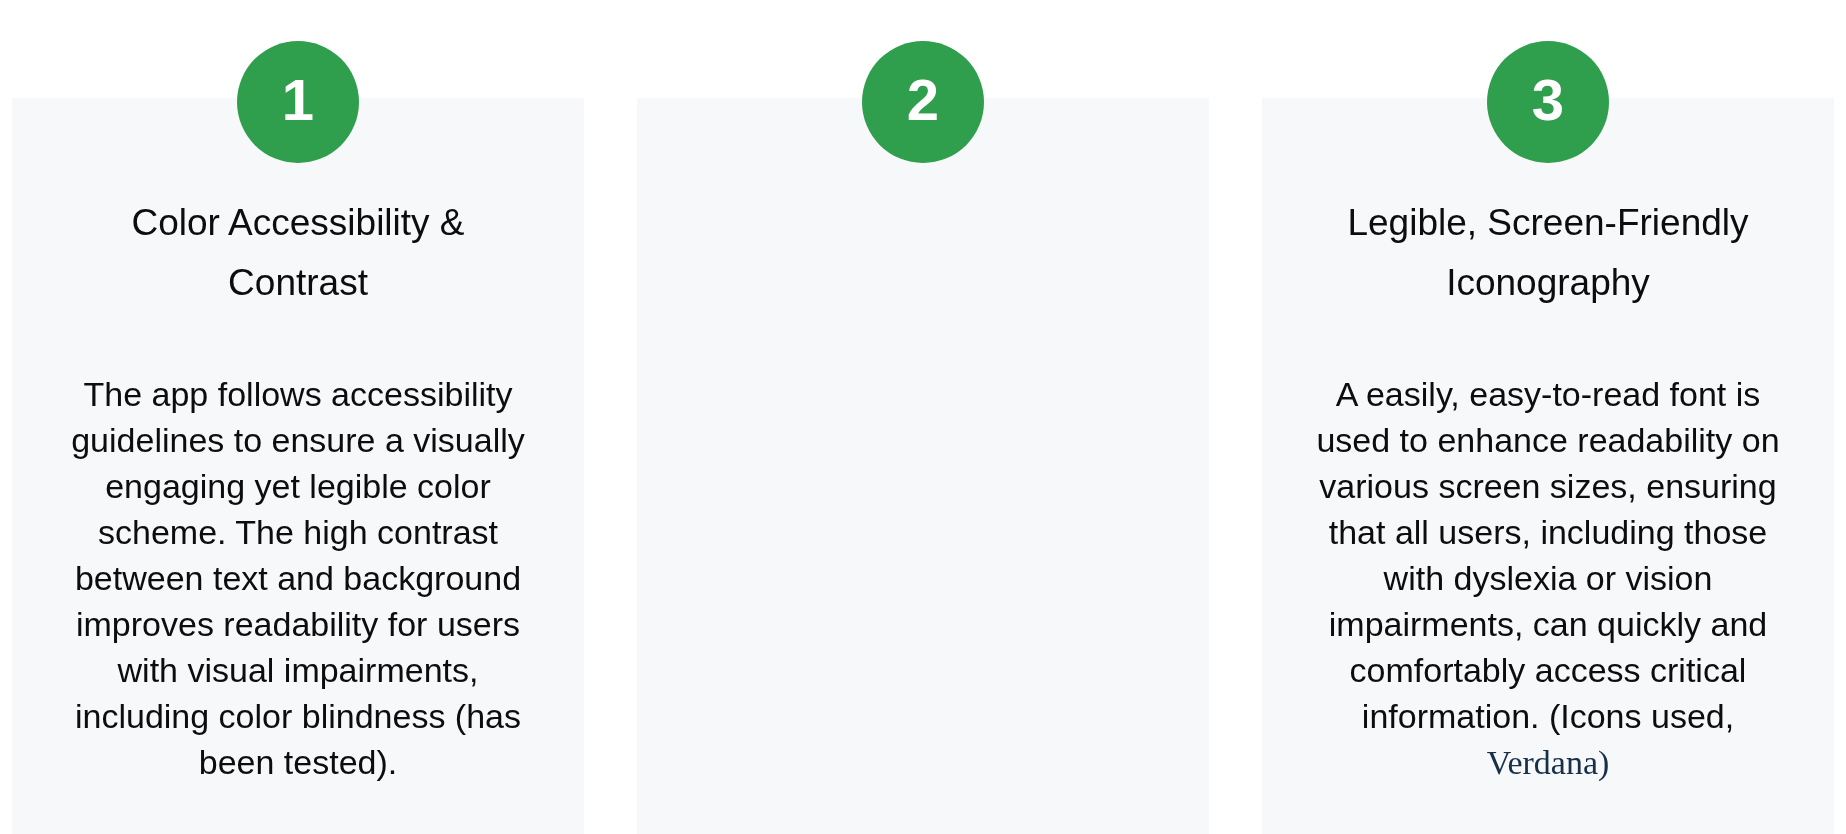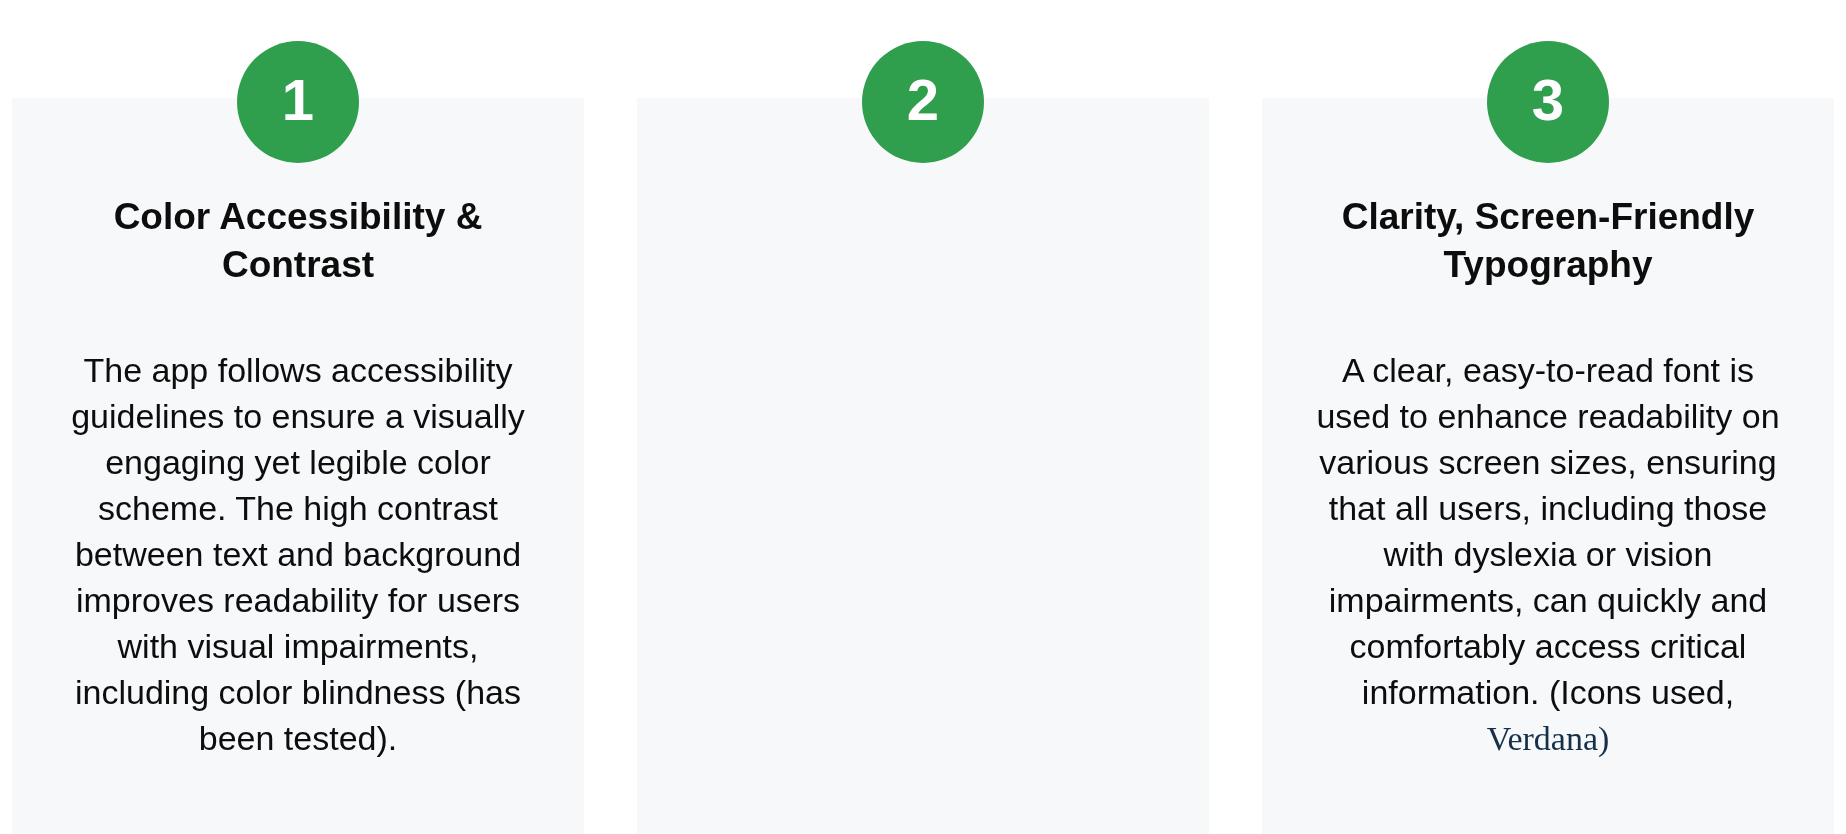--- a/index.html
+++ b/index.html
@@ -52,22 +52,22 @@
     color: var(--number-color);
     font-size: 58px;
     font-weight: 700;
     line-height: 1;
     padding-bottom: 4px;
   }
   .card-title {
     margin: 30px auto 0 auto;
     max-width: 462px;
     font-size: 37px;
-    line-height: 48px;
-    font-weight: 700;
+    line-height: 60px;
+    font-weight: 400;
     color: var(--text-color);
   }
   .card-body {
     margin: 58px auto 0 auto;
     max-width: 478px;
     font-size: 34px;
     line-height: 46px;
     font-weight: 400;
     color: var(--text-color);
   }
@@ -98,21 +98,21 @@
     <section class="card">
       <div class="step-circle">
         <span class="step-number">2</span>
       </div>
     </section>
 
     <section class="card">
       <div class="step-circle">
         <span class="step-number">3</span>
       </div>
-      <h2 class="card-title">Clarity, Screen-Friendly Typography</h2>
+      <h2 class="card-title">Legible, Screen-Friendly Iconography</h2>
       <p class="card-body">
-        <span>A clear, easy-to-read font is used to enhance readability on various screen sizes, ensuring that all users, including those with dyslexia or vision impairments, can quickly and comfortably access critical information.</span>
+        <span>A easily, easy-to-read font is used to enhance readability on various screen sizes, ensuring that all users, including those with dyslexia or vision impairments, can quickly and comfortably access critical information.</span>
         <span>(Icons used, </span><a class="footnote-link" href="#">Verdana)</a>
       </p>
     </section>
 
   </div>
 </div>
 
 </body></html>

